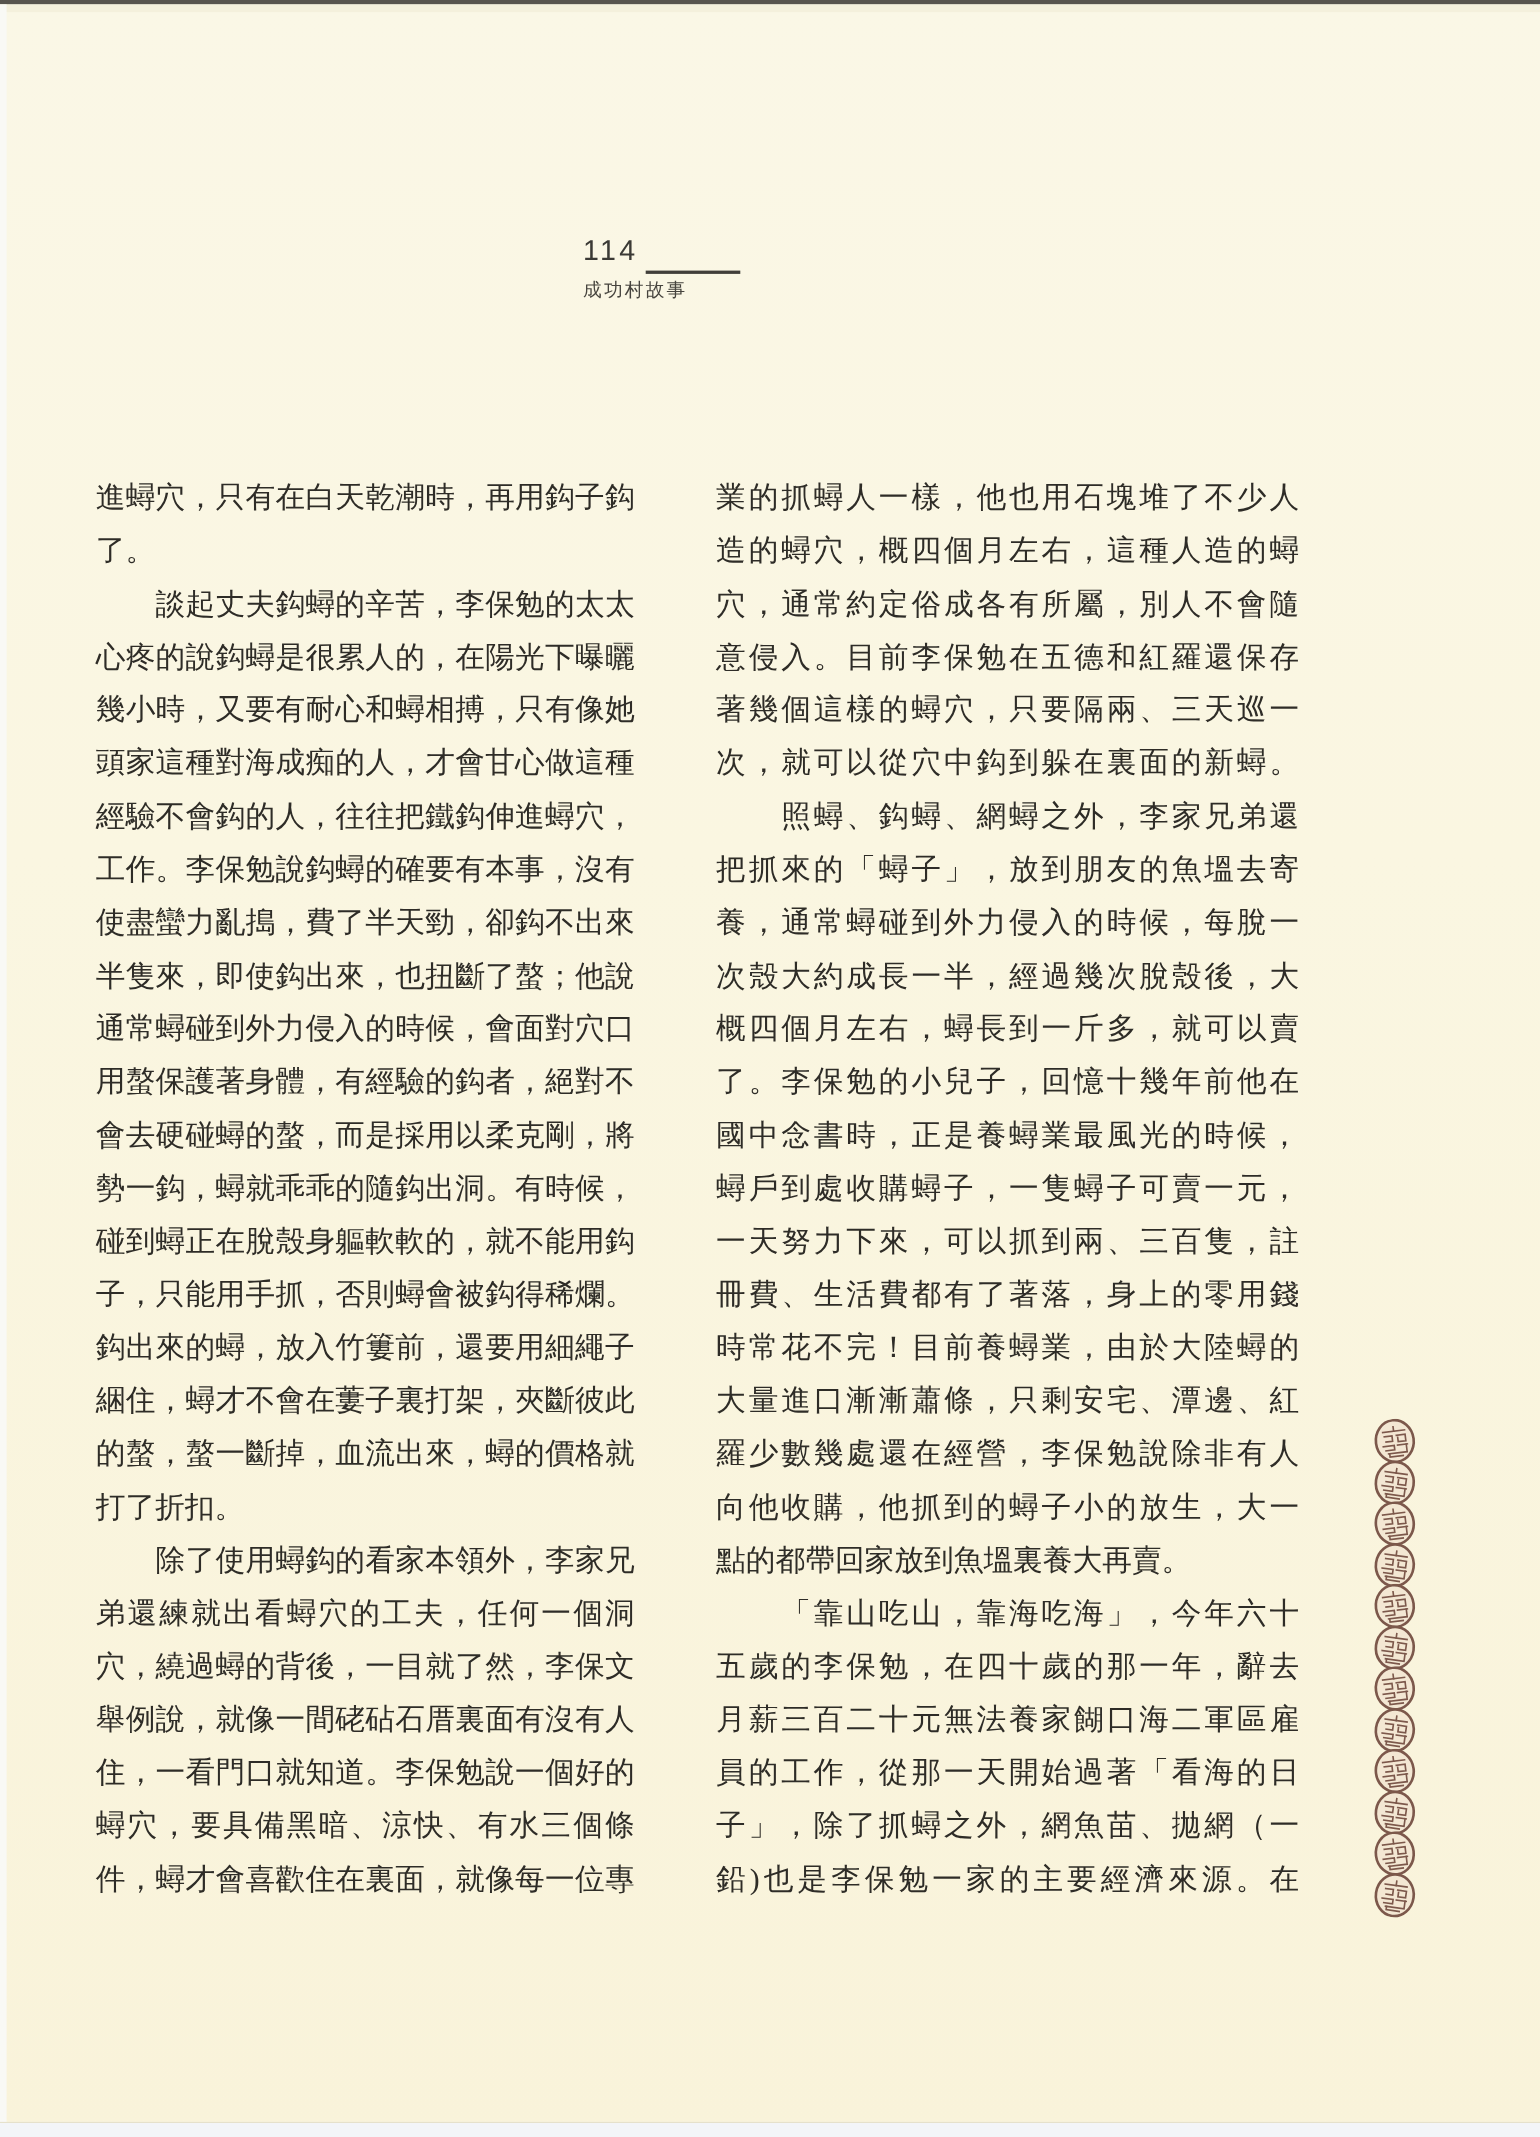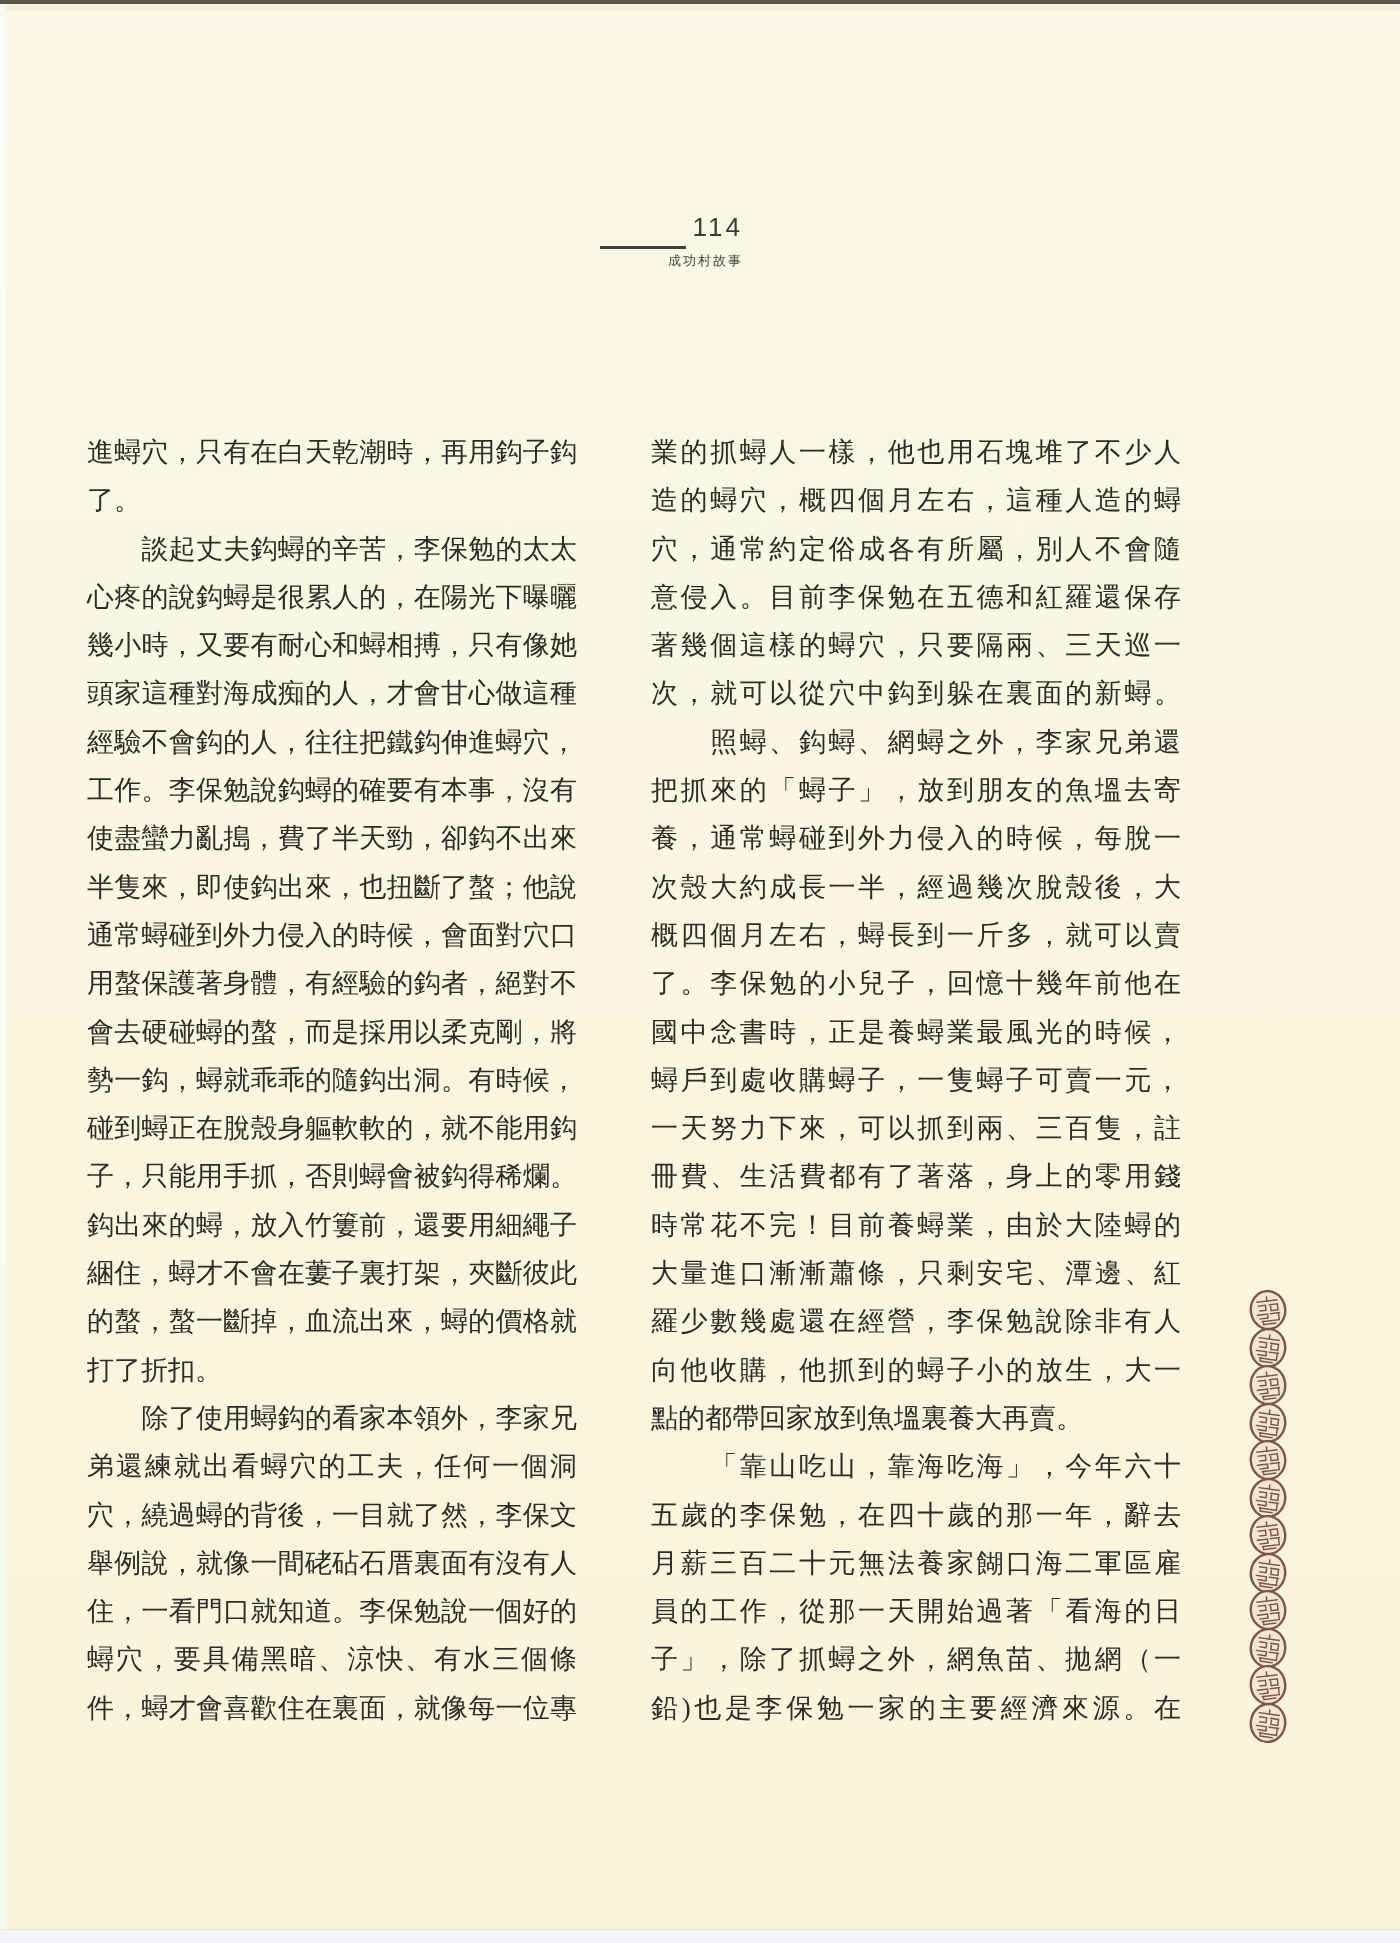--- a/index.html
+++ b/index.html
@@ -8,24 +8,24 @@
     width:1400px;height:1943px;
     background:linear-gradient(180deg,#faf7e6 0%, #faf6e1 40%, #f9f3da 100%);
     overflow:hidden;
     font-family:"Liberation Serif","DejaVu Serif",serif;
   }
   .edge-top{position:absolute;left:0;top:0;width:1400px;height:4px;background:#57544e;}
   .edge-top-light{position:absolute;left:0;top:4px;width:1400px;height:7px;background:#f4f0dc;}
   .edge-left{position:absolute;left:0;top:4px;width:6px;height:1939px;background:#f9f9f5;}
   .edge-bottom{position:absolute;left:0;top:1929px;width:1400px;height:14px;background:#f3f5f8;border-top:1px solid #e6e1cb;}
 
-  .page-header{position:absolute;left:543px;top:212px;width:200px;text-align:right;color:#3b3a35;}
+  .page-header{position:absolute;left:530px;top:212px;width:200px;text-align:left;color:#3b3a35;}
   .page-number{font-size:26px;letter-spacing:3px;line-height:30px;font-family:"Liberation Sans","DejaVu Sans",sans-serif;}
   .header-rule{width:86px;height:3px;background:#413f3a;margin:4px auto 3px auto;}
-  .running-title{font-size:13px;letter-spacing:2px;color:#46443e;}
+  .running-title{font-size:17px;letter-spacing:2px;color:#46443e;}
 
   .col{position:absolute;top:428px;color:#2e2c27;}
   .col p.line{
     margin:0;padding:0;
     font-size:27px;
     line-height:48.3px;
     height:48.3px;
     white-space:pre-wrap;
     text-align:left;
   }

